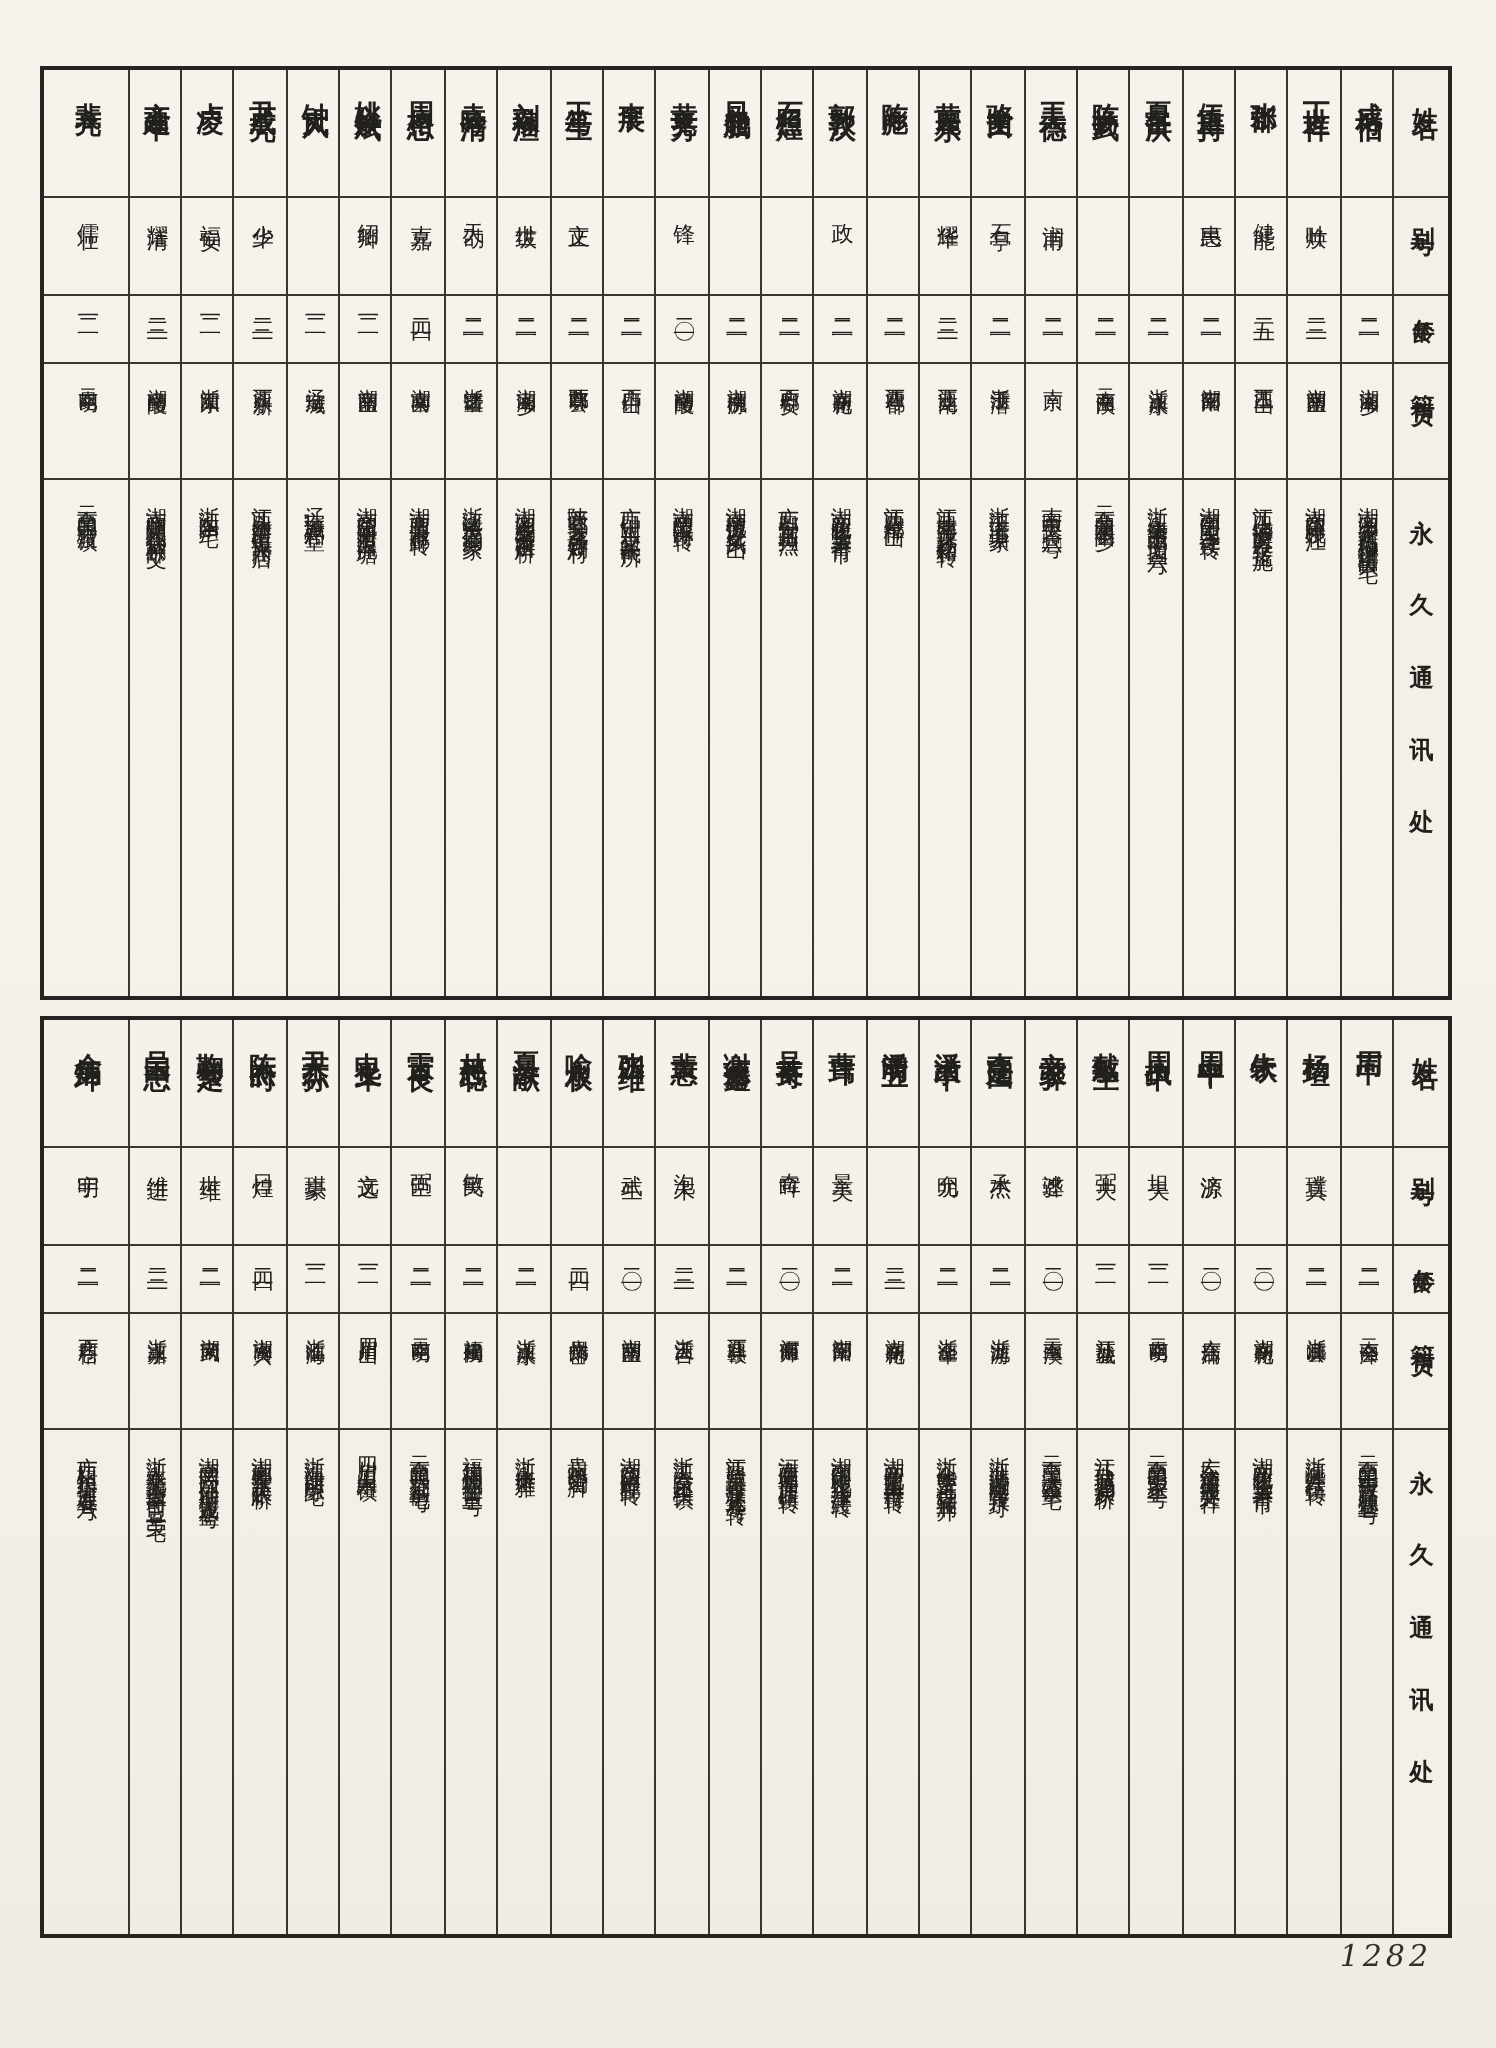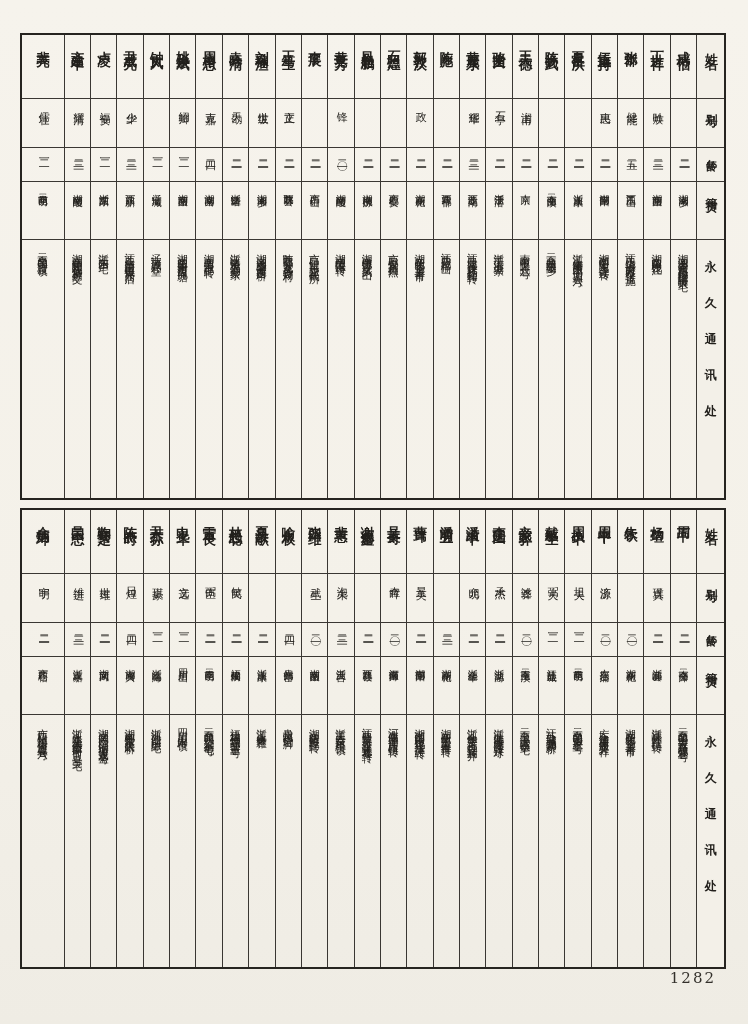--- a/index.html
+++ b/index.html
@@ -49,20 +49,21 @@
   .address-cell .vt{font-size:10.5px;letter-spacing:2px;padding-top:5px;line-height:12.5px;}
   .header-col .name-cell .vt{font-size:13px;font-weight:bold;letter-spacing:4px;padding-top:8px;}
   .header-col .alias-cell .vt{font-size:12px;font-weight:bold;letter-spacing:3px;padding-top:5px;}
   .header-col .age-cell .vt{font-size:11px;font-weight:bold;letter-spacing:1px;padding-top:2px;}
   .header-col .native-cell .vt{font-size:12px;font-weight:bold;letter-spacing:4px;padding-top:6px;}
   .header-col .address-cell .vt{font-size:12px;font-weight:bold;letter-spacing:36px;padding-top:10px;}
   .page-number{
     position:absolute;right:32px;top:969px;
     font-size:15px;letter-spacing:2px;color:#33302b;
     font-family:"DejaVu Serif","Liberation Serif",serif;
+    font-style:italic;
   }
 </style>
 </head>
 <body>
 
 <div class="page">
   <div class="rtable" id="table-0">
   <div class="col header-col">
     <div class="cell name-cell">
           <span class="vt">姓名</span>

